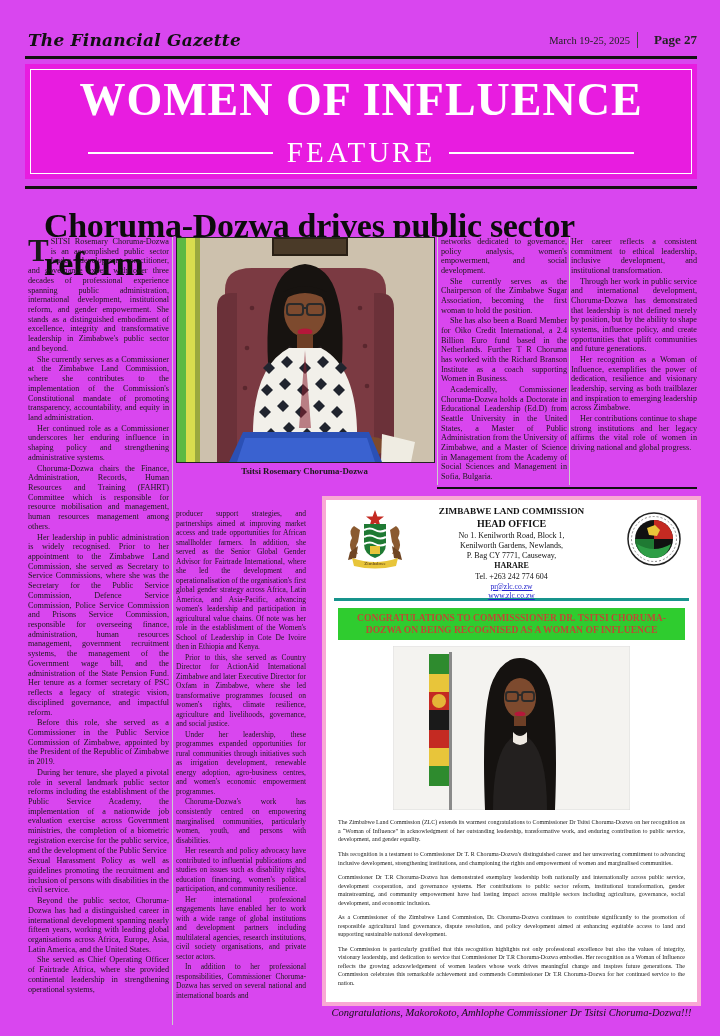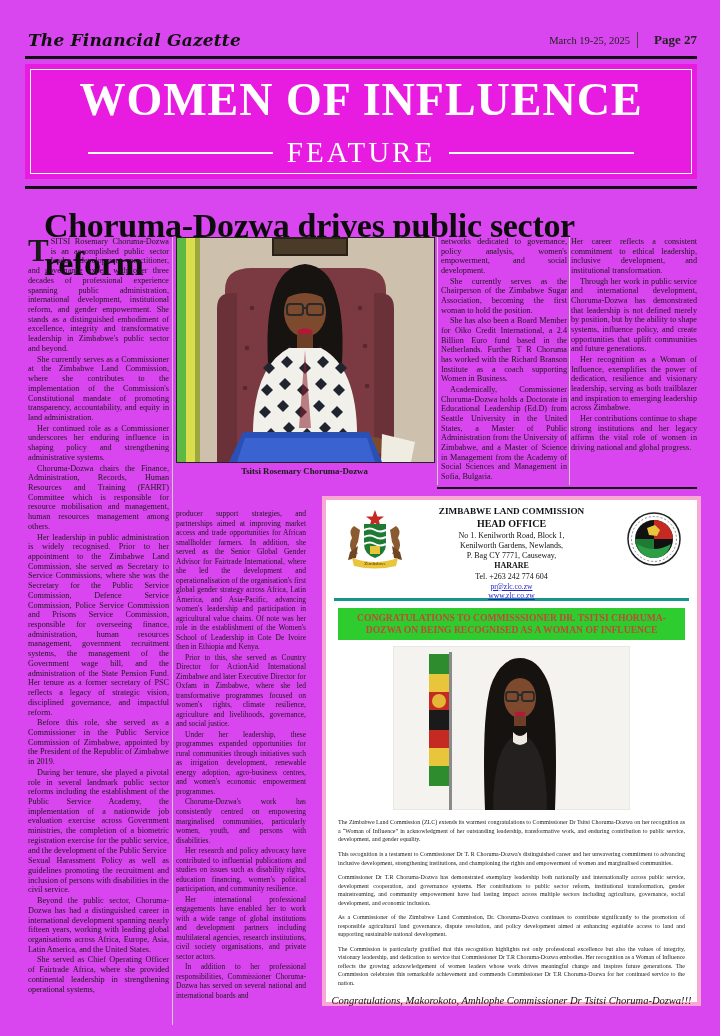--- a/index.html
+++ b/index.html
@@ -67,21 +67,21 @@
   .ad-office{font-weight:bold;font-size:10px;text-align:center;}
   .ad-city{font-weight:bold;}
   .ad-link{display:block;color:#2222cc;text-decoration:underline;font-size:7.6px;}
   .ad-teal-rule{margin:2px 8px 0 8px;height:2.5px;}
   .congrats{margin:7px 12px 0 12px;padding:4px 10px;text-align:center;
             font-weight:bold;font-size:9.6px;line-height:1.3;}
   .ad-portrait{margin:6px auto 0 auto;width:237px;height:164px;background:#f4f3f0;}
   .ad-portrait svg{display:block;width:100%;height:100%;}
   .ad-body{margin:8px 12px 0 12px;text-align:justify;font-size:6px;line-height:1.42;color:#222;}
   .ad-body p{margin:0 0 6px 0;}
-  .ad-closing{margin-top:8px;text-align:center;font-style:italic;font-size:10.5px;color:#111;}
+  .ad-closing{margin-top:20px;text-align:center;font-style:italic;font-size:10.5px;color:#111;}
 </style>
 </head>
 <body>
 
 <div class="page">
 
   <div class="masthead">
     <div class="paper-name">The Financial Gazette</div>
     <div class="mast-right">
       <span class="mast-date">March 19-25, 2025</span>

